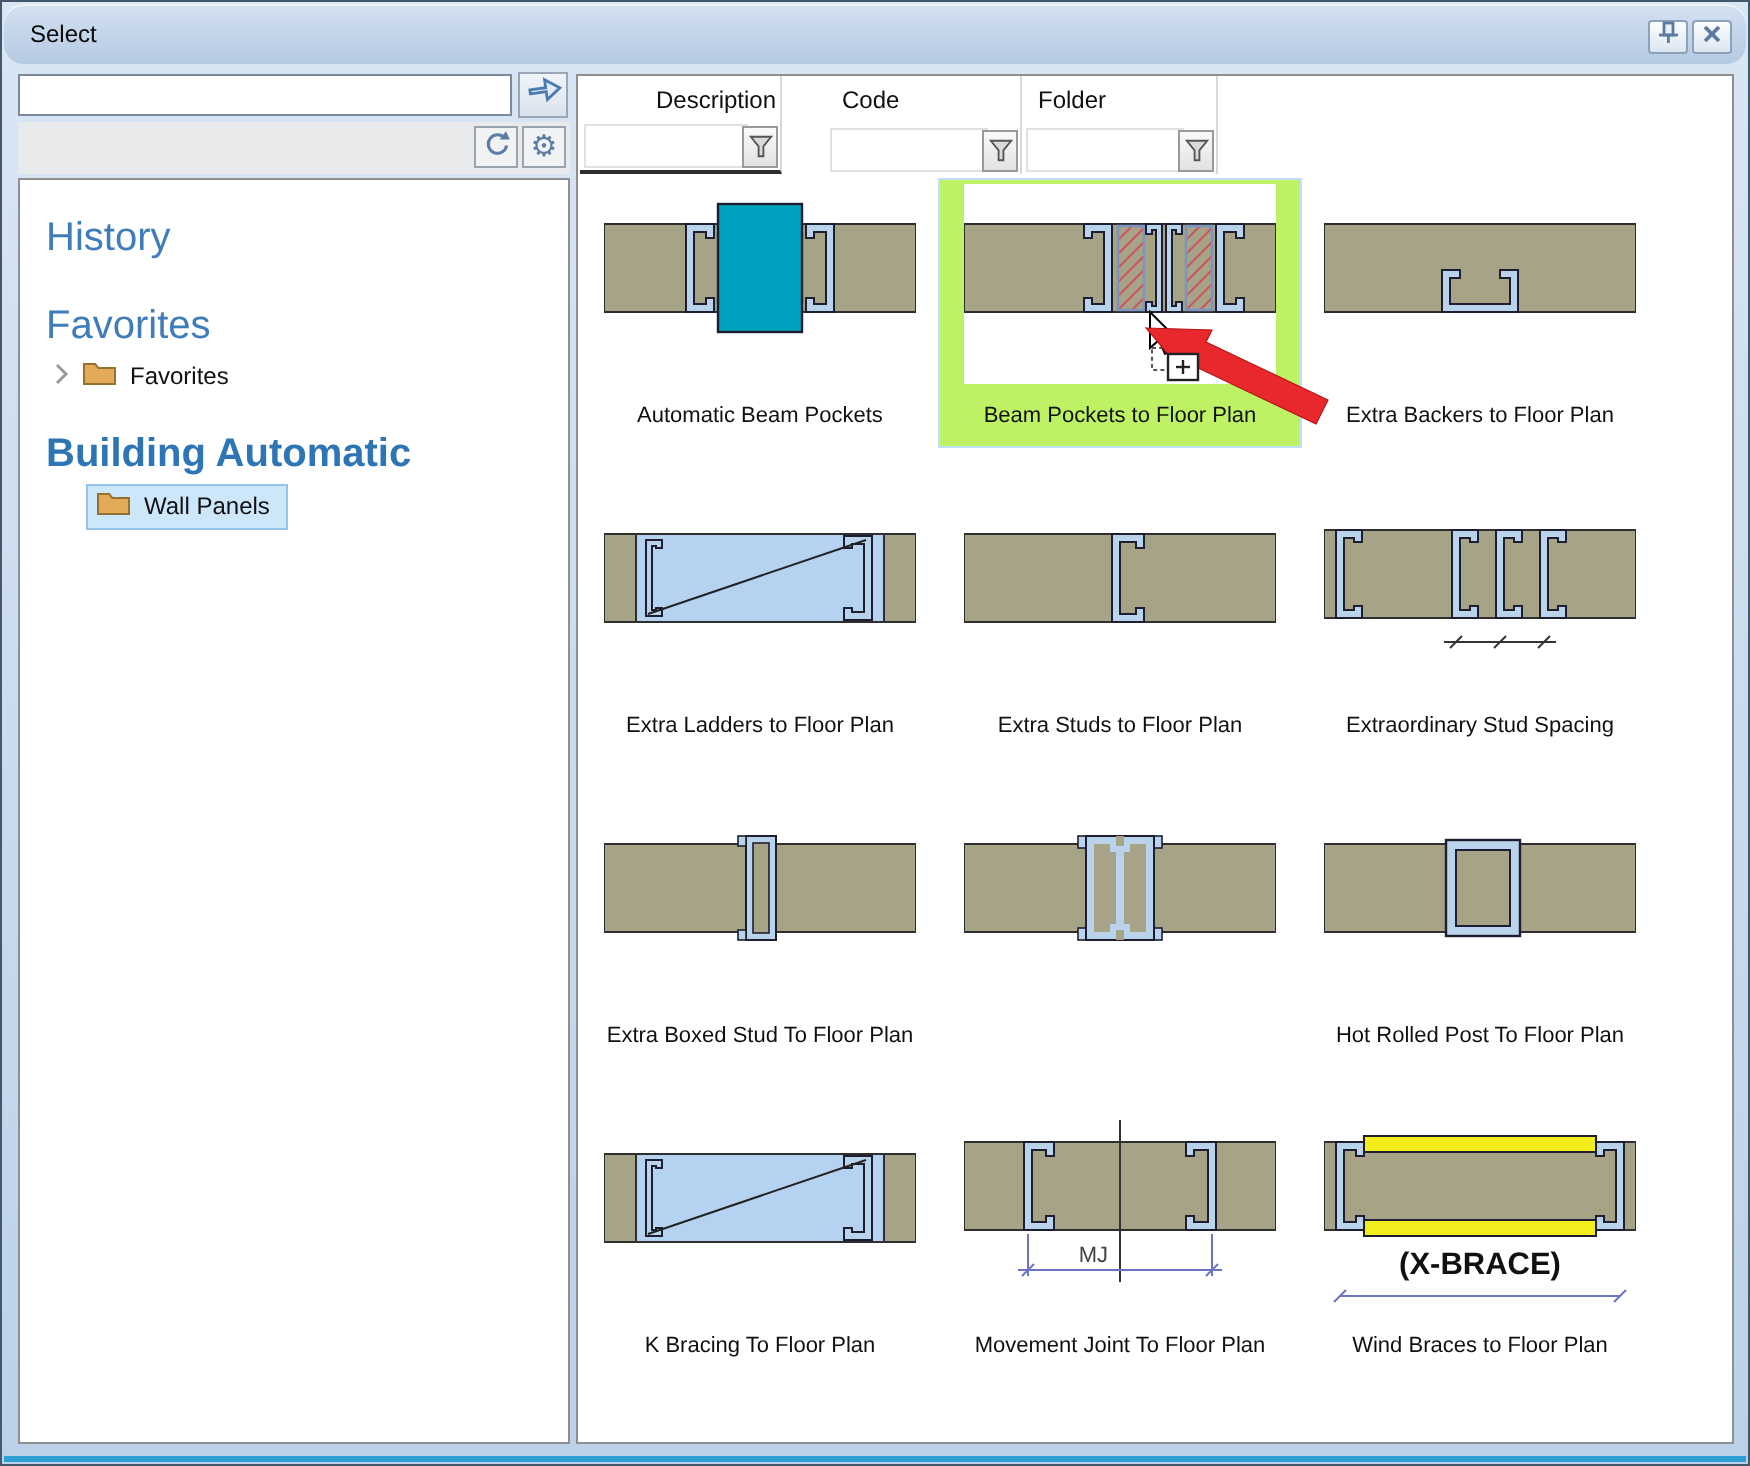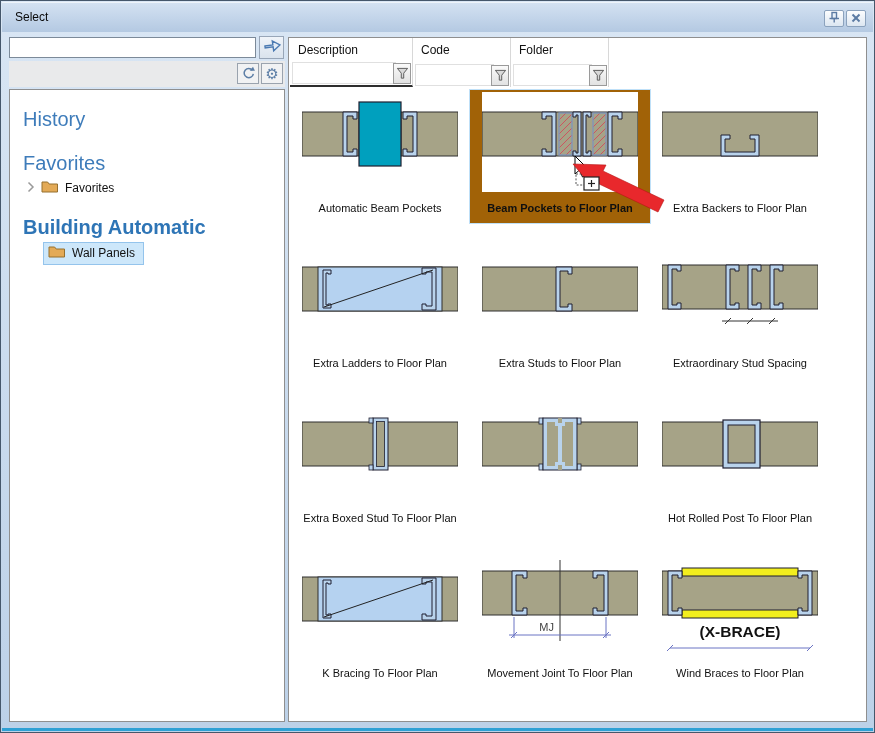--- a/index.html
+++ b/index.html
@@ -1,19 +1,19 @@
 <!DOCTYPE html>
 <html><head>
 <meta charset="utf-8">
 <style>
   html,body{margin:0;padding:0;background:#f2f2f2;font-family:"Liberation Sans",sans-serif;}
   .window{position:relative;width:875px;height:733px;background:linear-gradient(#d9e6f4,#bcd1e8);
     border:1px solid #45576b;box-sizing:border-box;overflow:hidden;}
   .titlebar{position:absolute;left:1px;right:1px;top:1px;height:30px;
-    background:linear-gradient(#d4e2f2,#b4c9e2);box-shadow:inset 0 1px 0 #eef4fa;}
+    background:linear-gradient(#d4e2f2,#b4c9e2);box-shadow:inset 0 1px 0 #eef4fa;border-radius:10px;}
   .title{position:absolute;left:13px;top:8px;font-size:12px;color:#0a0a0a;}
   .winbtn{position:absolute;top:8px;width:20px;height:17px;box-sizing:border-box;
     background:linear-gradient(#fcfdfe,#dce6f1);border:1px solid #8ba2bd;border-radius:2px;
     display:flex;align-items:center;justify-content:center;}
   .pin-btn{right:29px;} .close-btn{right:7px;}
   .search-input{position:absolute;left:8px;top:36px;width:247px;height:21px;box-sizing:border-box;
     border:1px solid #7c8a99;background:#fff;font-size:12px;padding:0 4px;font-family:inherit;}
   .go-btn{position:absolute;left:258px;top:35px;width:25px;height:23px;box-sizing:border-box;
     background:linear-gradient(#f0f4f9,#dae3ed);border:1px solid #98a6b8;
     display:flex;align-items:center;justify-content:center;}
@@ -33,21 +33,21 @@
   .hcol.first{border-bottom:2px solid #2e2e2e;}
   .hlabel{margin:5px 0 0 8px;font-size:12px;color:#111;}
   .hfilter{position:absolute;left:0;right:0;bottom:0;height:24px;}
   .hfilter input{position:absolute;left:2px;top:1px;right:20px;height:20px;border:1px solid #e0e0e0;
     width:calc(100% - 24px);font-size:11px;padding:0 2px;font-family:inherit;}
   .funnel-btn{position:absolute;right:1px;bottom:1px;width:18px;height:21px;box-sizing:border-box;
     background:linear-gradient(#fafafa,#e2e2e2);border:1px solid #9a9a9a;
     display:flex;align-items:center;justify-content:center;}
   .grid{position:absolute;left:0;top:0;width:100%;height:100%;}
   .cell{position:absolute;width:180px;height:133px;}
-  .cell.selected{background:#a16207;outline:1px solid #bfe0f8;font-weight:bold;}
+  .cell.selected{background:#bef264;outline:1px solid #bfe0f8;}
   .thumb{position:absolute;left:12px;top:2px;width:156px;height:100px;background:#fff;}
   .caption{position:absolute;left:2px;right:2px;top:112px;text-align:center;font-size:11px;
     line-height:13px;color:#101010;}
   .overlay{position:absolute;left:553px;top:146px;z-index:6;pointer-events:none;}
   .bottom-accent{position:absolute;left:1px;right:1px;bottom:1px;height:3px;background:#2fa0d4;}
 </style>
 </head>
 <body>
 
 <div class="window">
@@ -125,21 +125,21 @@
         <svg width="18" height="13" viewBox="0 0 18 13">
             <path d="M1,2 h5.6 l1.6,2 h8.3 v8 h-15.5 z" fill="#e3aa57" stroke="#96702f"></path>
           </svg>
       </span>
       <span>Wall Panels</span>
     </div>
   </div>
 
   <div class="right-panel">
     <div>
-        <div class="hcol first" style="left: 1px; width: 123px;">
+        <div class="hcol first" style="left: 1px; width: 101px; padding-left: 30px;">
           <div class="hlabel">Description</div>
           <div class="hfilter">
             <input style="">
             <div class="funnel-btn">
               <svg width="13" height="13" viewBox="0 0 14 14">
                 <path d="M1.5,1.5 h11 l-4.2,5.2 v5.3 h-2.6 v-5.3 z" fill="#d9d9d9" stroke="#555" stroke-width="1"></path>
               </svg>
             </div>
           </div>
         </div>

